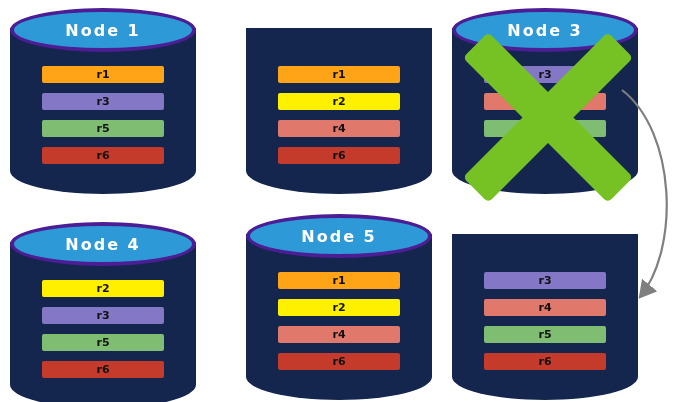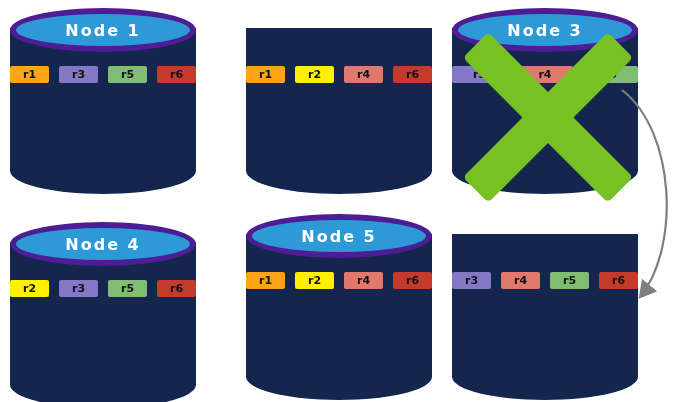--- a/index.html
+++ b/index.html
@@ -19,38 +19,38 @@
     position: absolute;
     left: 0; right: 0; top: 20px; bottom: 0;
     background: #14264E;
     border-radius: 0 0 50% 50% / 0 0 14% 14%;
   }
   .cyl-top {
     position: absolute;
     left: 0; right: 0; top: 0;
     height: 44px;
     background: #2D9AD7;
-    border: 6px solid #4c1d95;
+    border: 4px solid #4c1d95;
     border-radius: 50%;
     display: flex;
     align-items: center;
     justify-content: center;
     z-index: 2;
   }
   .node-title {
     color: #ffffff;
     font-weight: bold;
     font-size: 16px;
     letter-spacing: 2px;
   }
   .bars {
     position: absolute;
     left: 0; right: 0; top: 58px;
     display: flex;
-    flex-direction: row;
+    flex-direction: column;
     align-items: center;
     gap: 10px;
     z-index: 3;
   }
   .bar {
     width: 122px;
     height: 17px;
     border-radius: 2px;
     display: flex;
     align-items: center;

